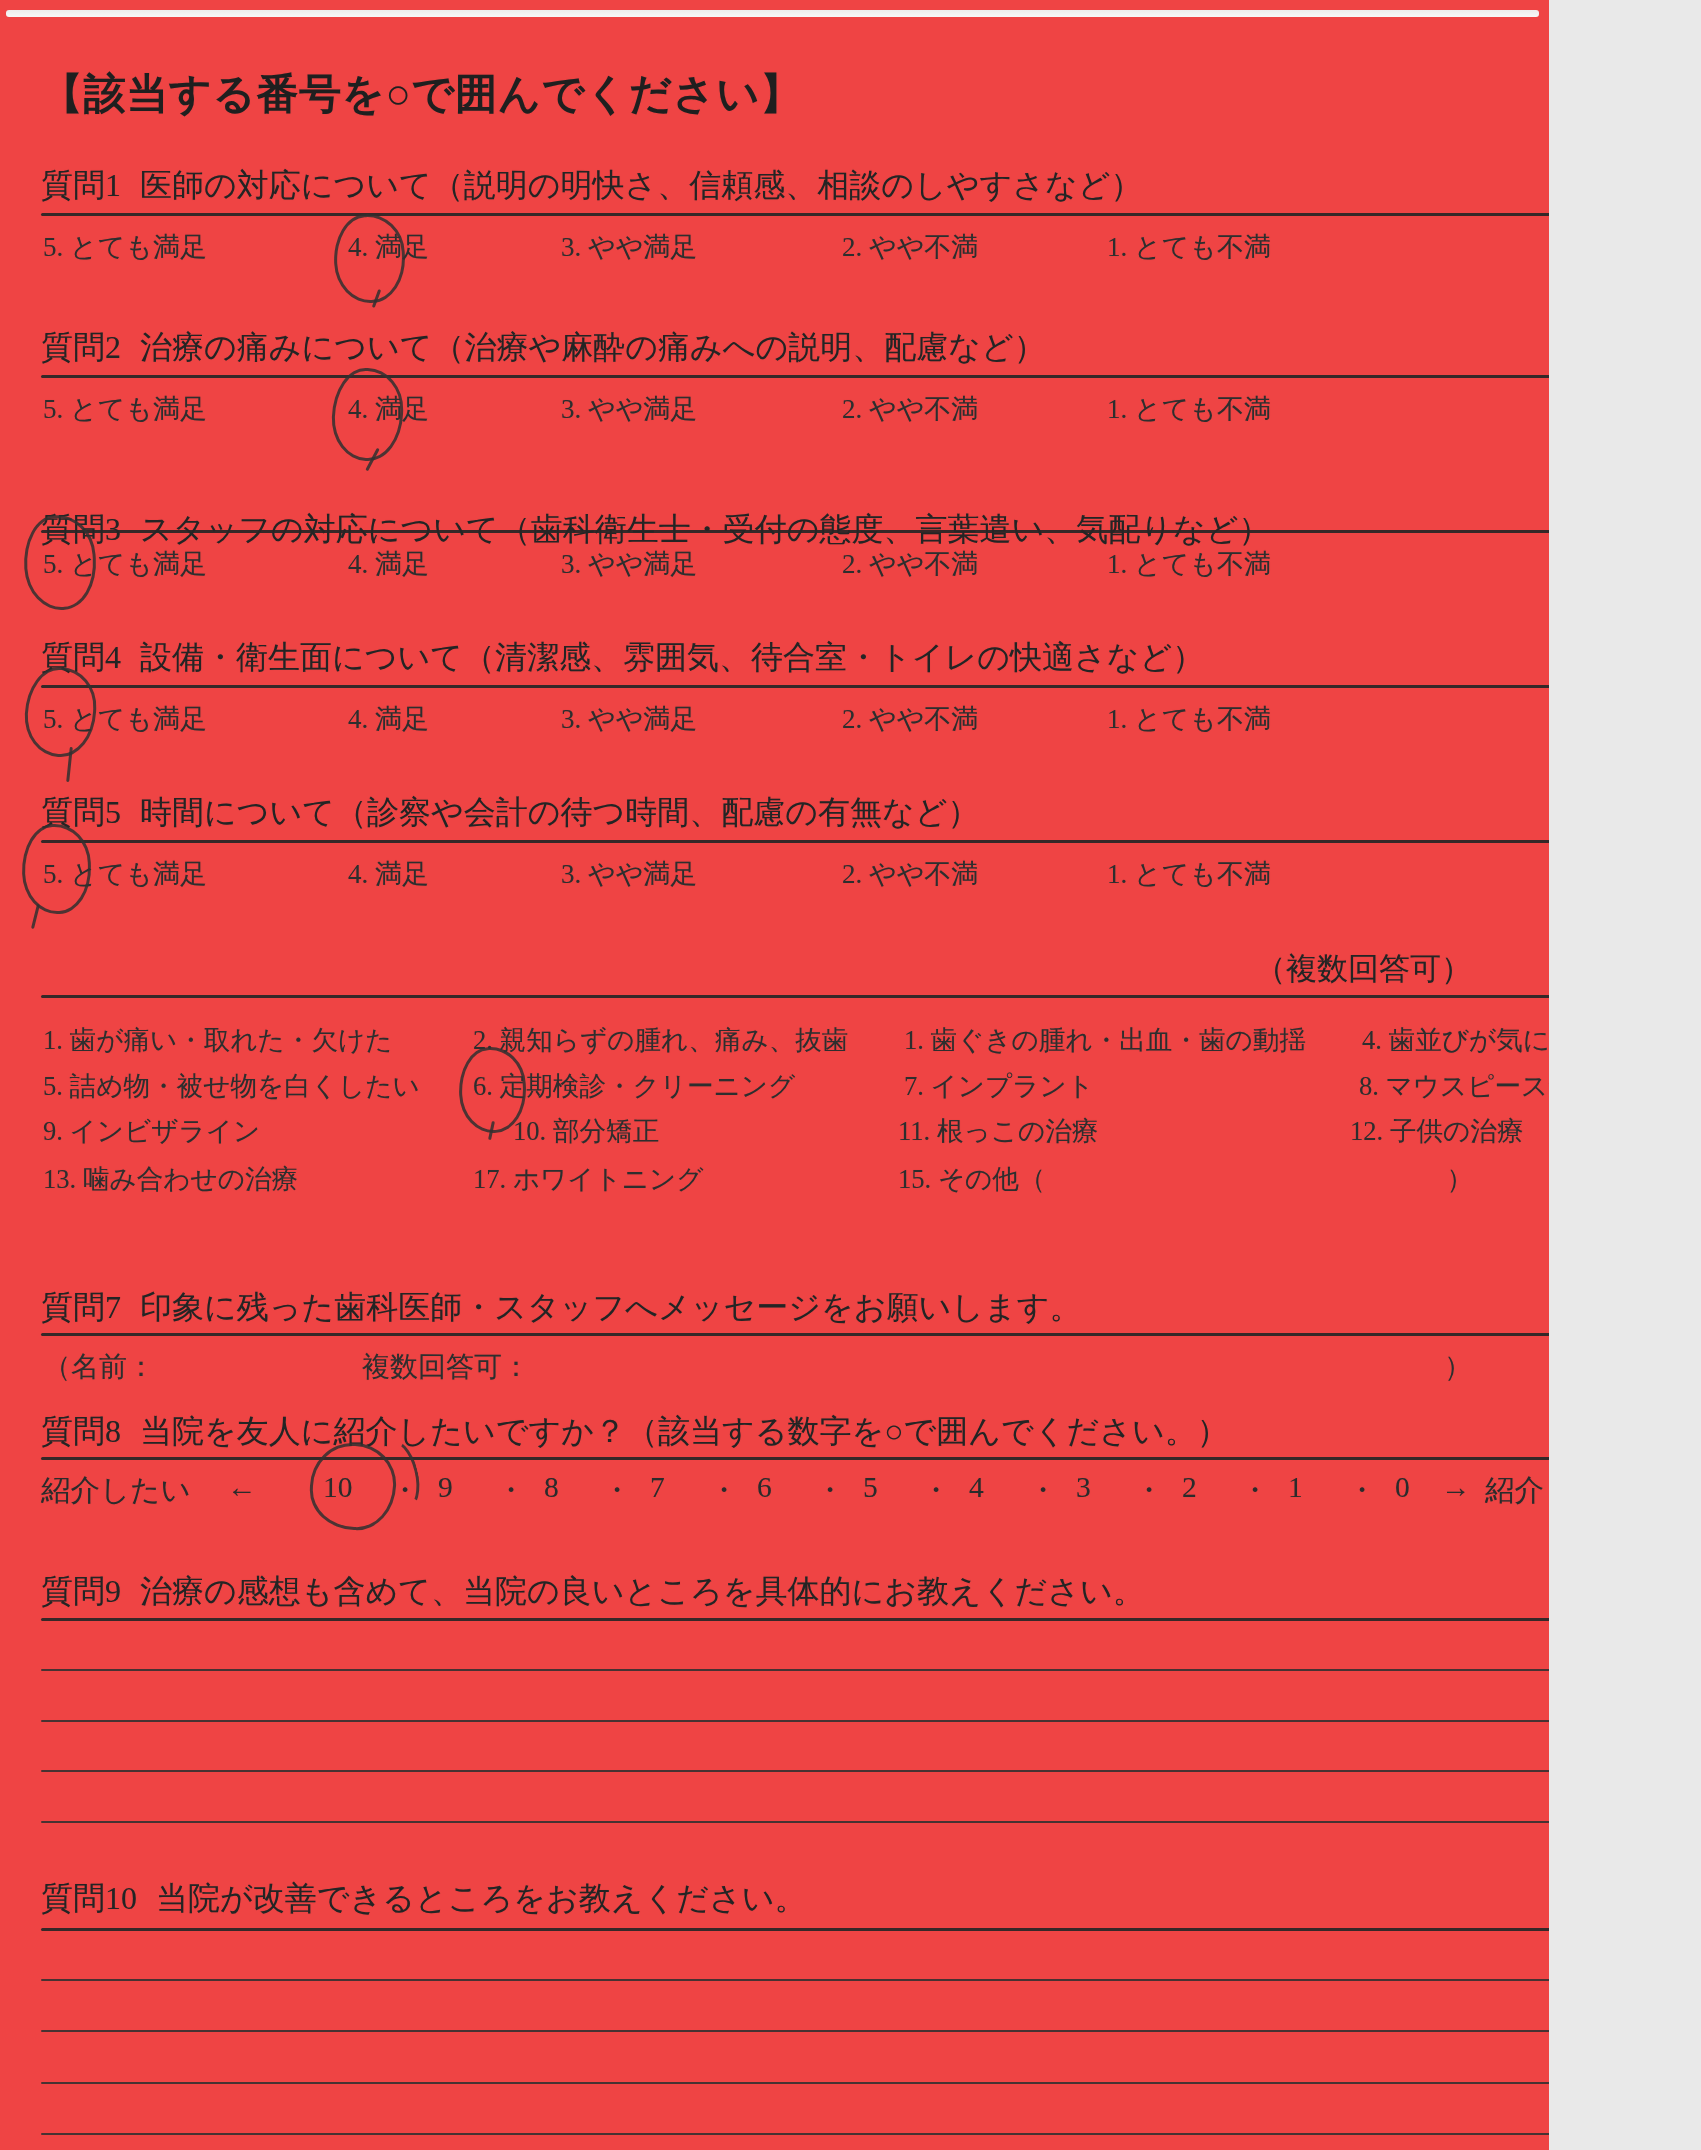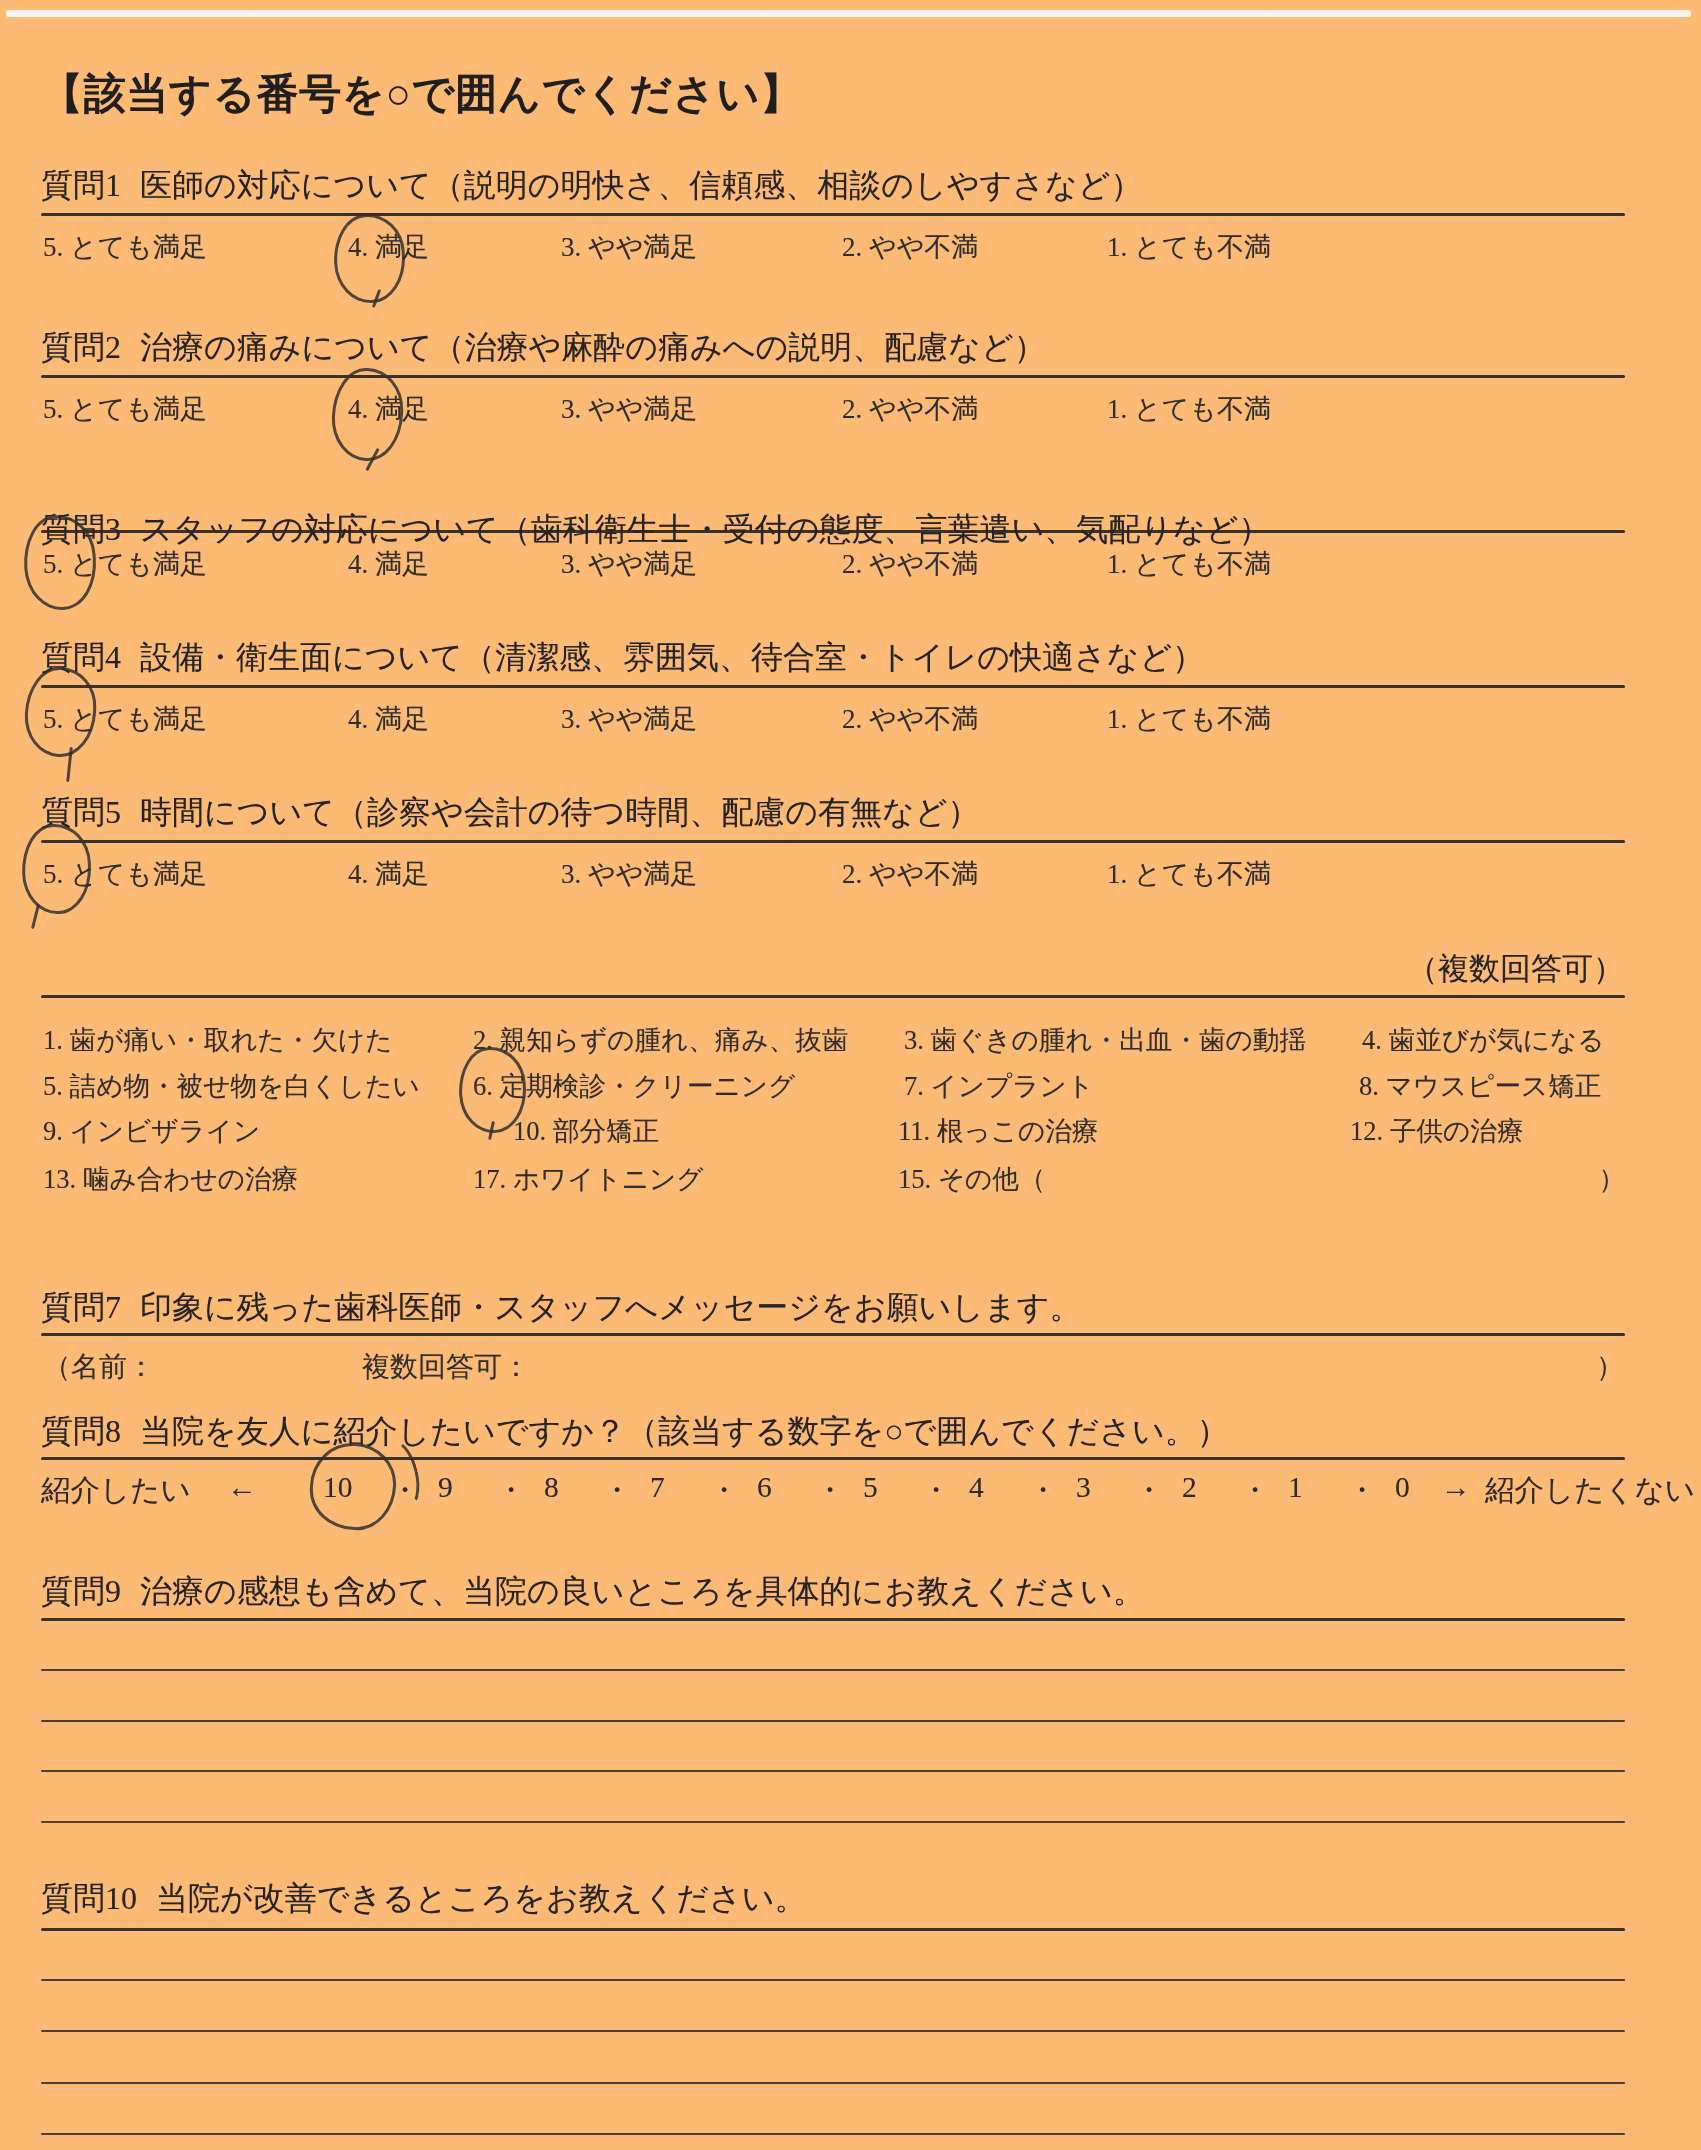--- a/index.html
+++ b/index.html
@@ -1,19 +1,19 @@
 <!DOCTYPE html>
 <html style="font-size:11.8px"><head>
 <meta charset="utf-8">
 <style>
   html,body{margin:0;padding:0;background:#e9e9e9;}
   .page{
     position:relative;
-    width:1701px;height:2151px;
-    background:#fdba74;
+    width:1549px;height:2151px;
+    background:#ef4444;
     font-family:"Liberation Serif","DejaVu Serif",serif;
     color:#2c2c2c;
     overflow:hidden;
     text-shadow:0 0 0.7px rgba(70,70,70,.35);
   }
   .abs{position:absolute;white-space:nowrap;}
   .scan-edge{position:absolute;left:5.9px;right:10.3px;top:10.3px;height:6.6px;
     background:linear-gradient(#ededec,#f8f8f7);border-radius:3px;}
   .doc-title{font-size:42px;font-weight:600;color:#1f1f1f;letter-spacing:0.7px;}
   .hdr{font-size:32px;font-weight:500;color:#242424;}
@@ -96,21 +96,21 @@
   <span class="abs opt" style="left:842px;top:856px;">2. やや不満</span>
   <span class="abs opt" style="left:1107px;top:856px;">1. とても不満</span>
   <div class="circle" style="left:22px;top:824px;width:63px;height:84px;transform:rotate(-2deg);"></div>
   <div class="tail" style="left:34px;top:904px;height:25px;transform:rotate(14deg);"></div>
 
   <span class="abs note" style="right:77px;top:948px;">（複数回答可）</span>
   <div class="hrule" style="left:41px;top:995px;width:1584px;"></div>
 
   <span class="abs item" style="left:43px;top:1022px;">1. 歯が痛い・取れた・欠けた</span>
   <span class="abs item" style="left:473px;top:1022px;">2. 親知らずの腫れ、痛み、抜歯</span>
-  <span class="abs item" style="left:904px;top:1022px;">3. 歯ぐきの腫れ・出血・歯の動揺</span>
+  <span class="abs item" style="left:904px;top:1022px;">1. 歯ぐきの腫れ・出血・歯の動揺</span>
   <span class="abs item" style="left:1362px;top:1022px;">4. 歯並びが気になる</span>
 
   <span class="abs item" style="left:43px;top:1068px;">5. 詰め物・被せ物を白くしたい</span>
   <span class="abs item" style="left:473px;top:1068px;">6. 定期検診・クリーニング</span>
   <span class="abs item" style="left:904px;top:1068px;">7. インプラント</span>
   <span class="abs item" style="left:1359px;top:1068px;">8. マウスピース矯正</span>
 
   <span class="abs item" style="left:43px;top:1113px;">9. インビザライン</span>
   <span class="abs item" style="left:473px;top:1113px;margin-left:40px;">10. 部分矯正</span>
   <span class="abs item" style="left:898px;top:1113px;">11. 根っこの治療</span>

